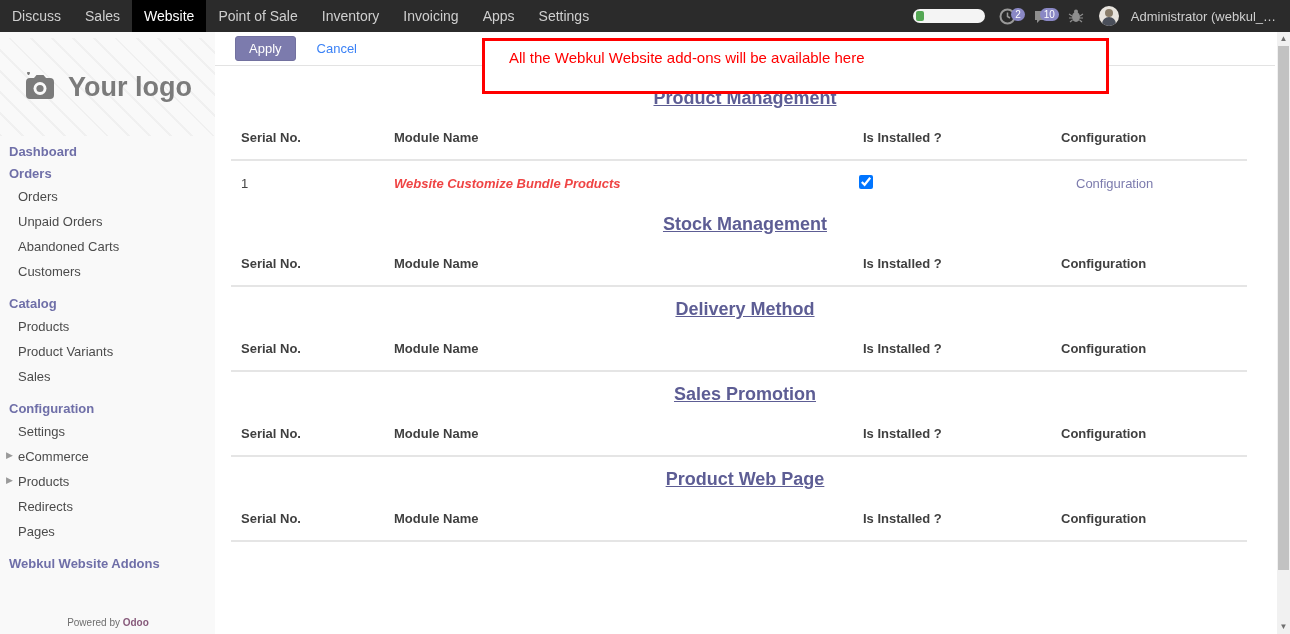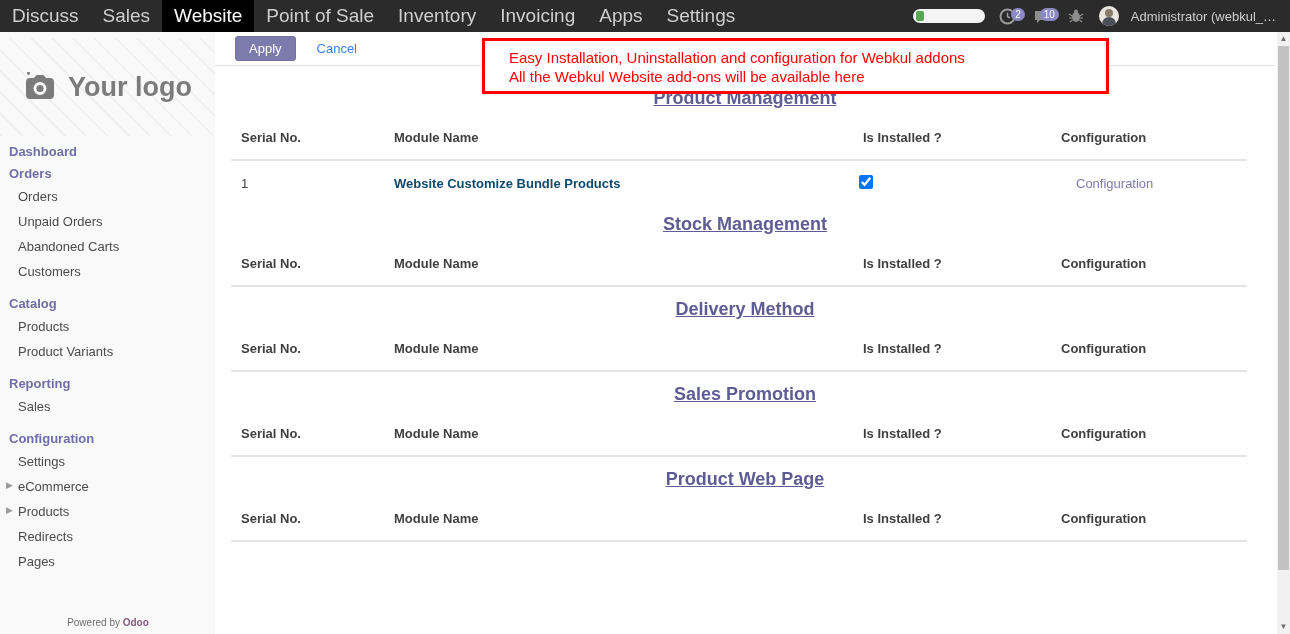--- a/index.html
+++ b/index.html
@@ -1,21 +1,21 @@
 <!DOCTYPE html>
 <html><head>
 <meta charset="utf-8">
 <style>
   * { margin:0; padding:0; box-sizing:border-box; }
   html,body { width:1290px; height:634px; overflow:hidden; font-family:"Liberation Sans", sans-serif; background:#fff; }
 
   
   .topbar { position:absolute; left:0; top:0; width:1290px; height:32px; background:#2b2b2b; display:flex; align-items:center; z-index:50; }
   .menu { display:flex; height:32px; align-items:stretch; }
-  .menu-item { color:#cfcfcf; font-size:19px; padding:2px 12px; display:flex; align-items:center; cursor:pointer; }
+  .menu-item { color:#cfcfcf; font-size:14px; padding:2px 12px; display:flex; align-items:center; cursor:pointer; }
   .menu-item.active { background:#000; color:#fff; }
   .systray { margin-left:auto; display:flex; align-items:center; gap:12px; padding-right:14px; }
   .progress-pill { width:72px; height:14px; background:#f4f4f4; border-radius:7px; position:relative; }
   .progress-fill { position:absolute; left:3px; top:2px; width:8px; height:10px; background:#54a754; border-radius:2px; }
   .tray-icon { position:relative; width:22px; height:22px; display:flex; align-items:center; justify-content:center; }
   .badge { position:absolute; right:-6px; top:3px; background:#8a88c5; color:#fff; font-size:10px; line-height:13px; padding:0 4px; border-radius:7px; min-width:13px; text-align:center; }
   .avatar { width:20px; height:20px; border-radius:50%; background:#e8e4de; overflow:hidden; position:relative; }
   .avatar .head { position:absolute; left:6px; top:3px; width:8px; height:8px; border-radius:50%; background:#8a7d6a; }
   .avatar .body { position:absolute; left:3px; top:11px; width:14px; height:9px; border-radius:7px 7px 0 0; background:#4a4f5a; }
   .username { color:#cfcfcf; font-size:13px; white-space:nowrap; }
@@ -45,21 +45,21 @@
 
   .sections { padding-top:10px; }
   .section { margin-top:0; }
   .section-title-wrap { text-align:center; margin-top:12px; }
   .section-title { display:inline-block; color:#5d5d94; font-size:18px; font-weight:bold; text-decoration:underline; cursor:pointer; }
   .table { margin:0 28px 0 16px; }
   .thead { display:grid; grid-template-columns:153px 469px 198px 1fr; padding:21px 0 14px 10px; border-bottom:2px solid #e5e5e5; }
   .th { font-size:13px; font-weight:bold; color:#3f3f3f; }
   .trow { display:grid; grid-template-columns:153px 469px 198px 1fr; padding:14px 0 10px 10px; align-items:center; }
   .td { font-size:13px; color:#444; }
-  .td.module { font-weight:bold; color:#0c4a6e; }
+  .td.module { font-weight:bold; color:#ef4444;font-style:italic; }
   .td input[type=checkbox] { width:14px; height:14px; margin-left:-4px; }
   .td.config { padding-left:15px; }
   .config-link { color:#7c7bad; font-size:13px; text-decoration:none; cursor:pointer; }
 
   
   .scrollbar { position:absolute; right:0; top:32px; width:13px; height:602px; background:#f1f1f1; z-index:60; }
   .scroll-arrow { position:absolute; left:0; width:13px; height:14px; color:#6f6f6f; font-size:8px; text-align:center; line-height:14px; }
   .scroll-thumb { position:absolute; left:1px; top:14px; width:11px; height:524px; background:#c2c2c2; }
 
   svg { display:block; }
@@ -128,43 +128,42 @@
   <div class="nav">
     <div class="nav-heading">Dashboard</div>
     <div class="nav-heading">Orders</div>
     <div class="nav-item">Orders</div>
     <div class="nav-item">Unpaid Orders</div>
     <div class="nav-item">Abandoned Carts</div>
     <div class="nav-item">Customers</div>
     <div class="nav-heading gap">Catalog</div>
     <div class="nav-item">Products</div>
     <div class="nav-item">Product Variants</div>
-    <div class="nav-heading gap">Reporting</div>
     <div class="nav-item">Sales</div>
     <div class="nav-heading gap">Configuration</div>
     <div class="nav-item">Settings</div>
     <div class="nav-item"><span class="caret">▶</span><span>eCommerce</span></div>
     <div class="nav-item"><span class="caret">▶</span><span>Products</span></div>
     <div class="nav-item">Redirects</div>
     <div class="nav-item">Pages</div>
+    <div class="nav-heading gap">Webkul Website Addons</div>
   </div>
   <div class="sidebar-footer">
     <span>Powered by</span>
     <b>Odoo</b>
   </div>
 </div>
 
 <div class="main">
   <div class="toolbar">
     <button class="btn-apply">Apply</button>
     <button class="btn-cancel">Cancel</button>
   </div>
 
   <div class="annotation">
-    <div>Easy Installation, Uninstallation and configuration for Webkul addons</div>
     <div>All the Webkul Website add-ons will be available here</div>
   </div>
 
   <div class="sections">
 
     <div class="section">
       <div class="section-title-wrap"><span class="section-title">Product Management</span></div>
       <div class="table">
         <div class="thead">
           <div class="th">Serial No.</div>

